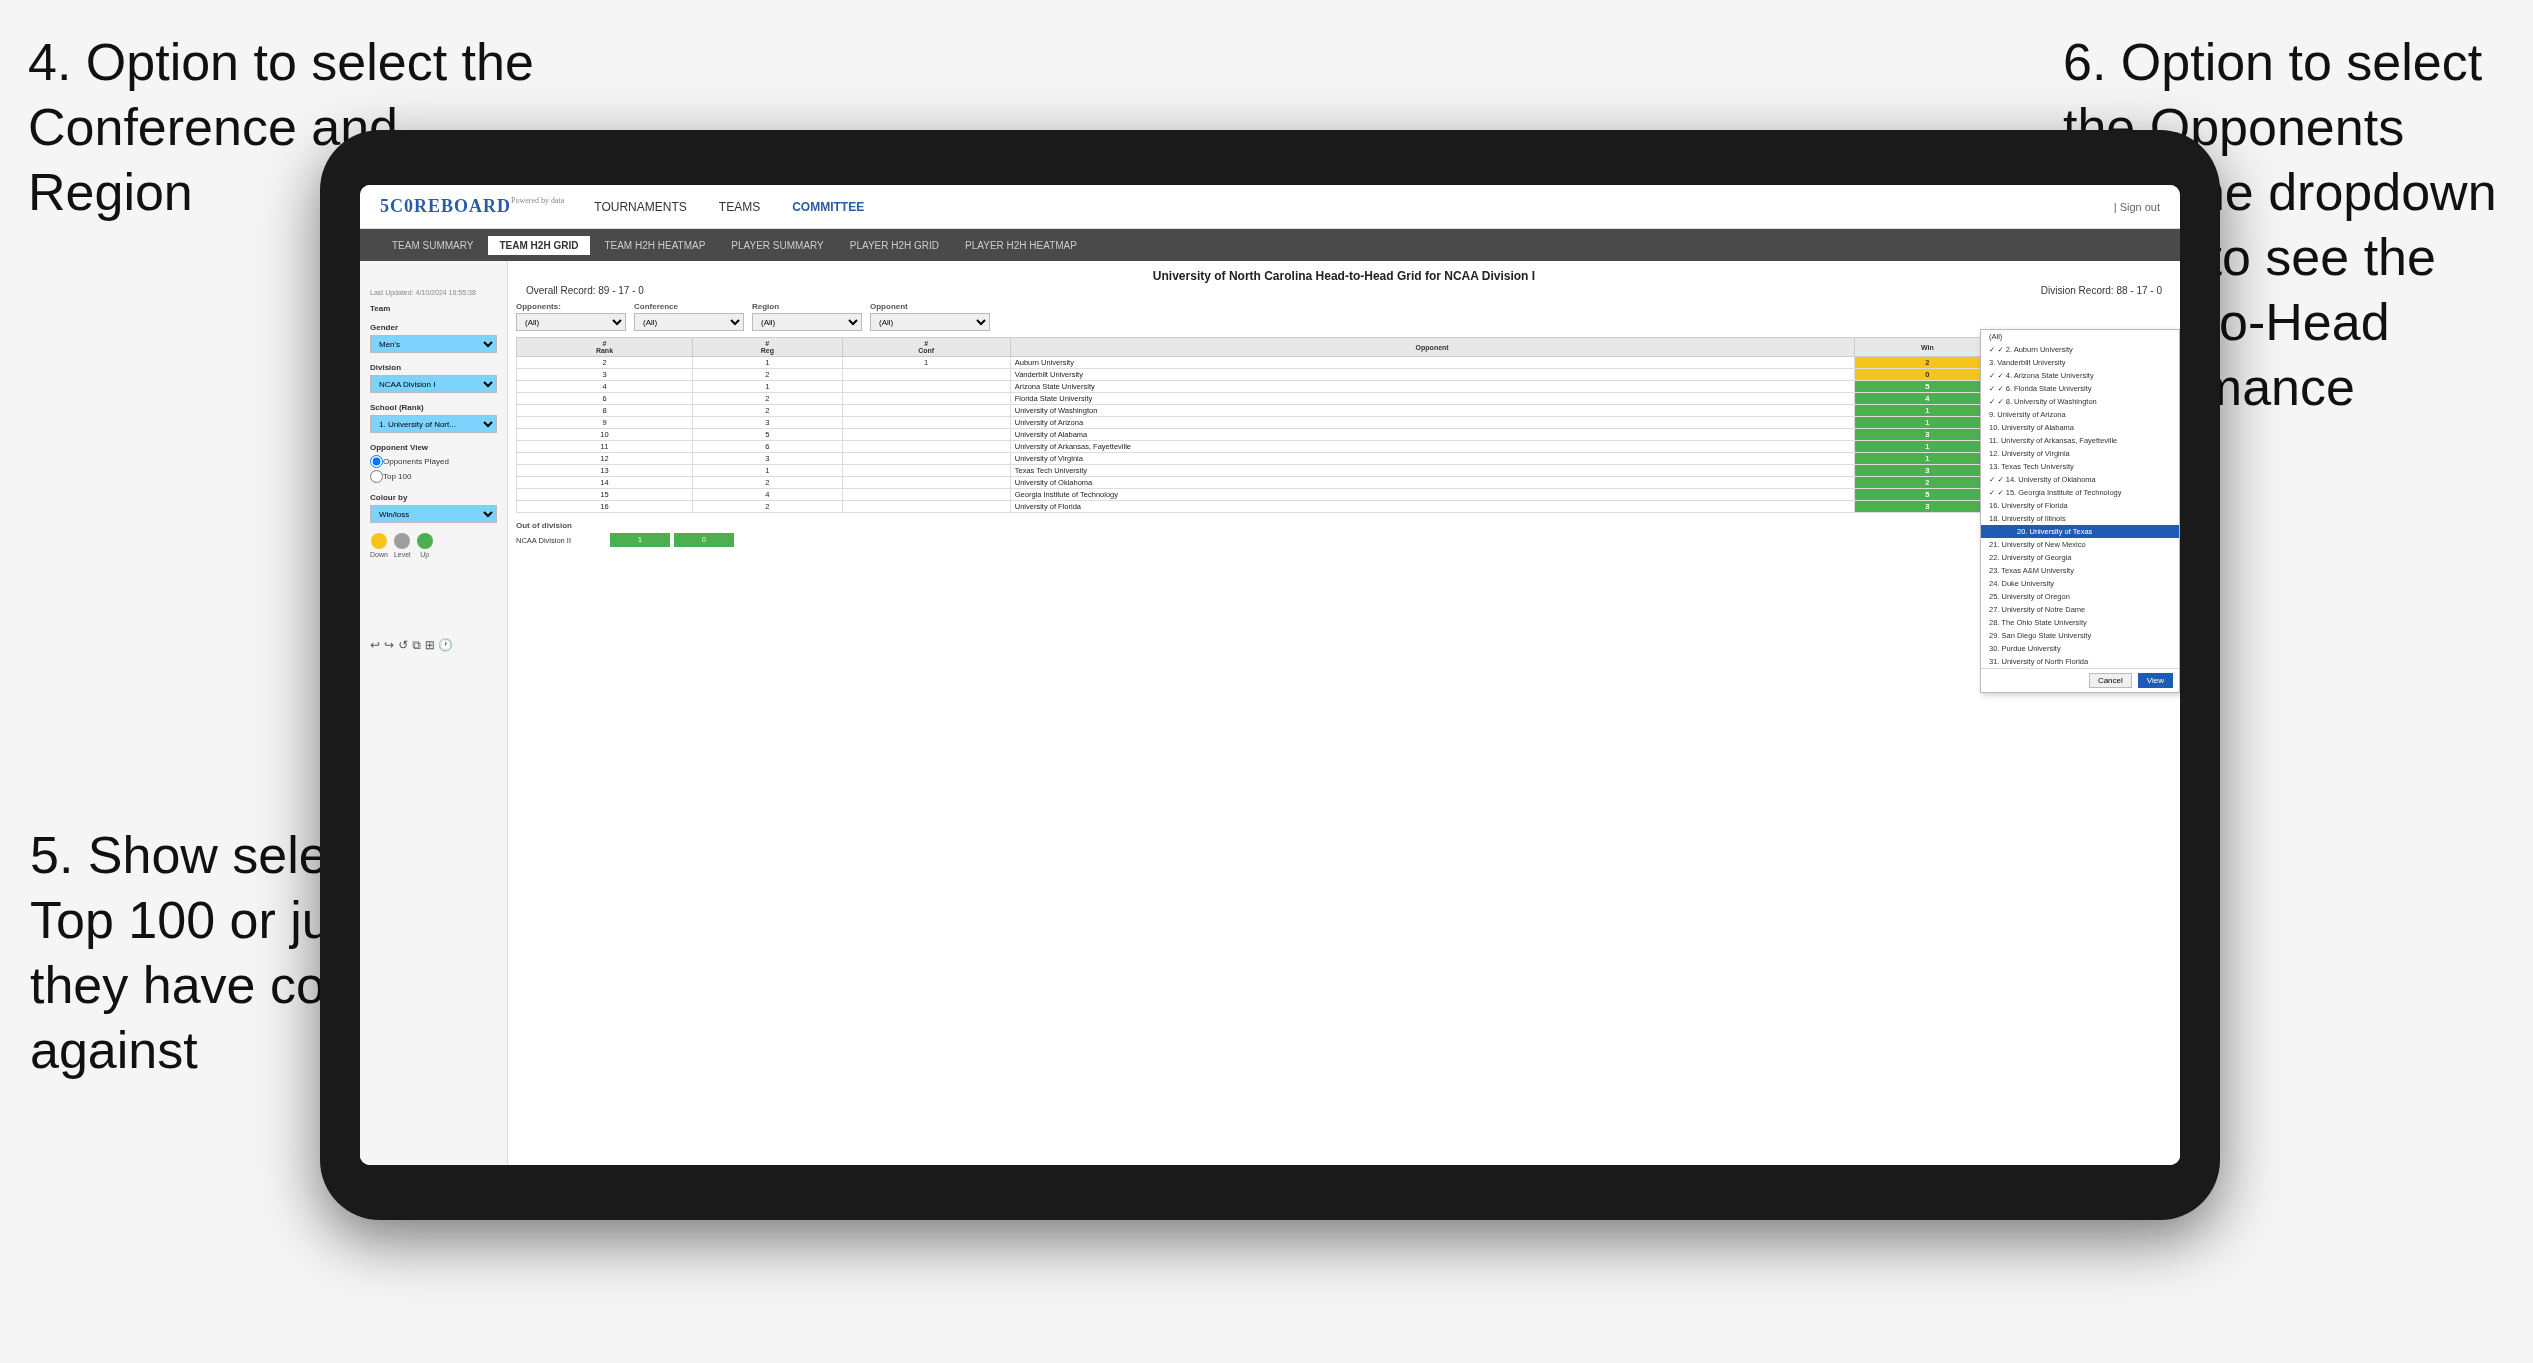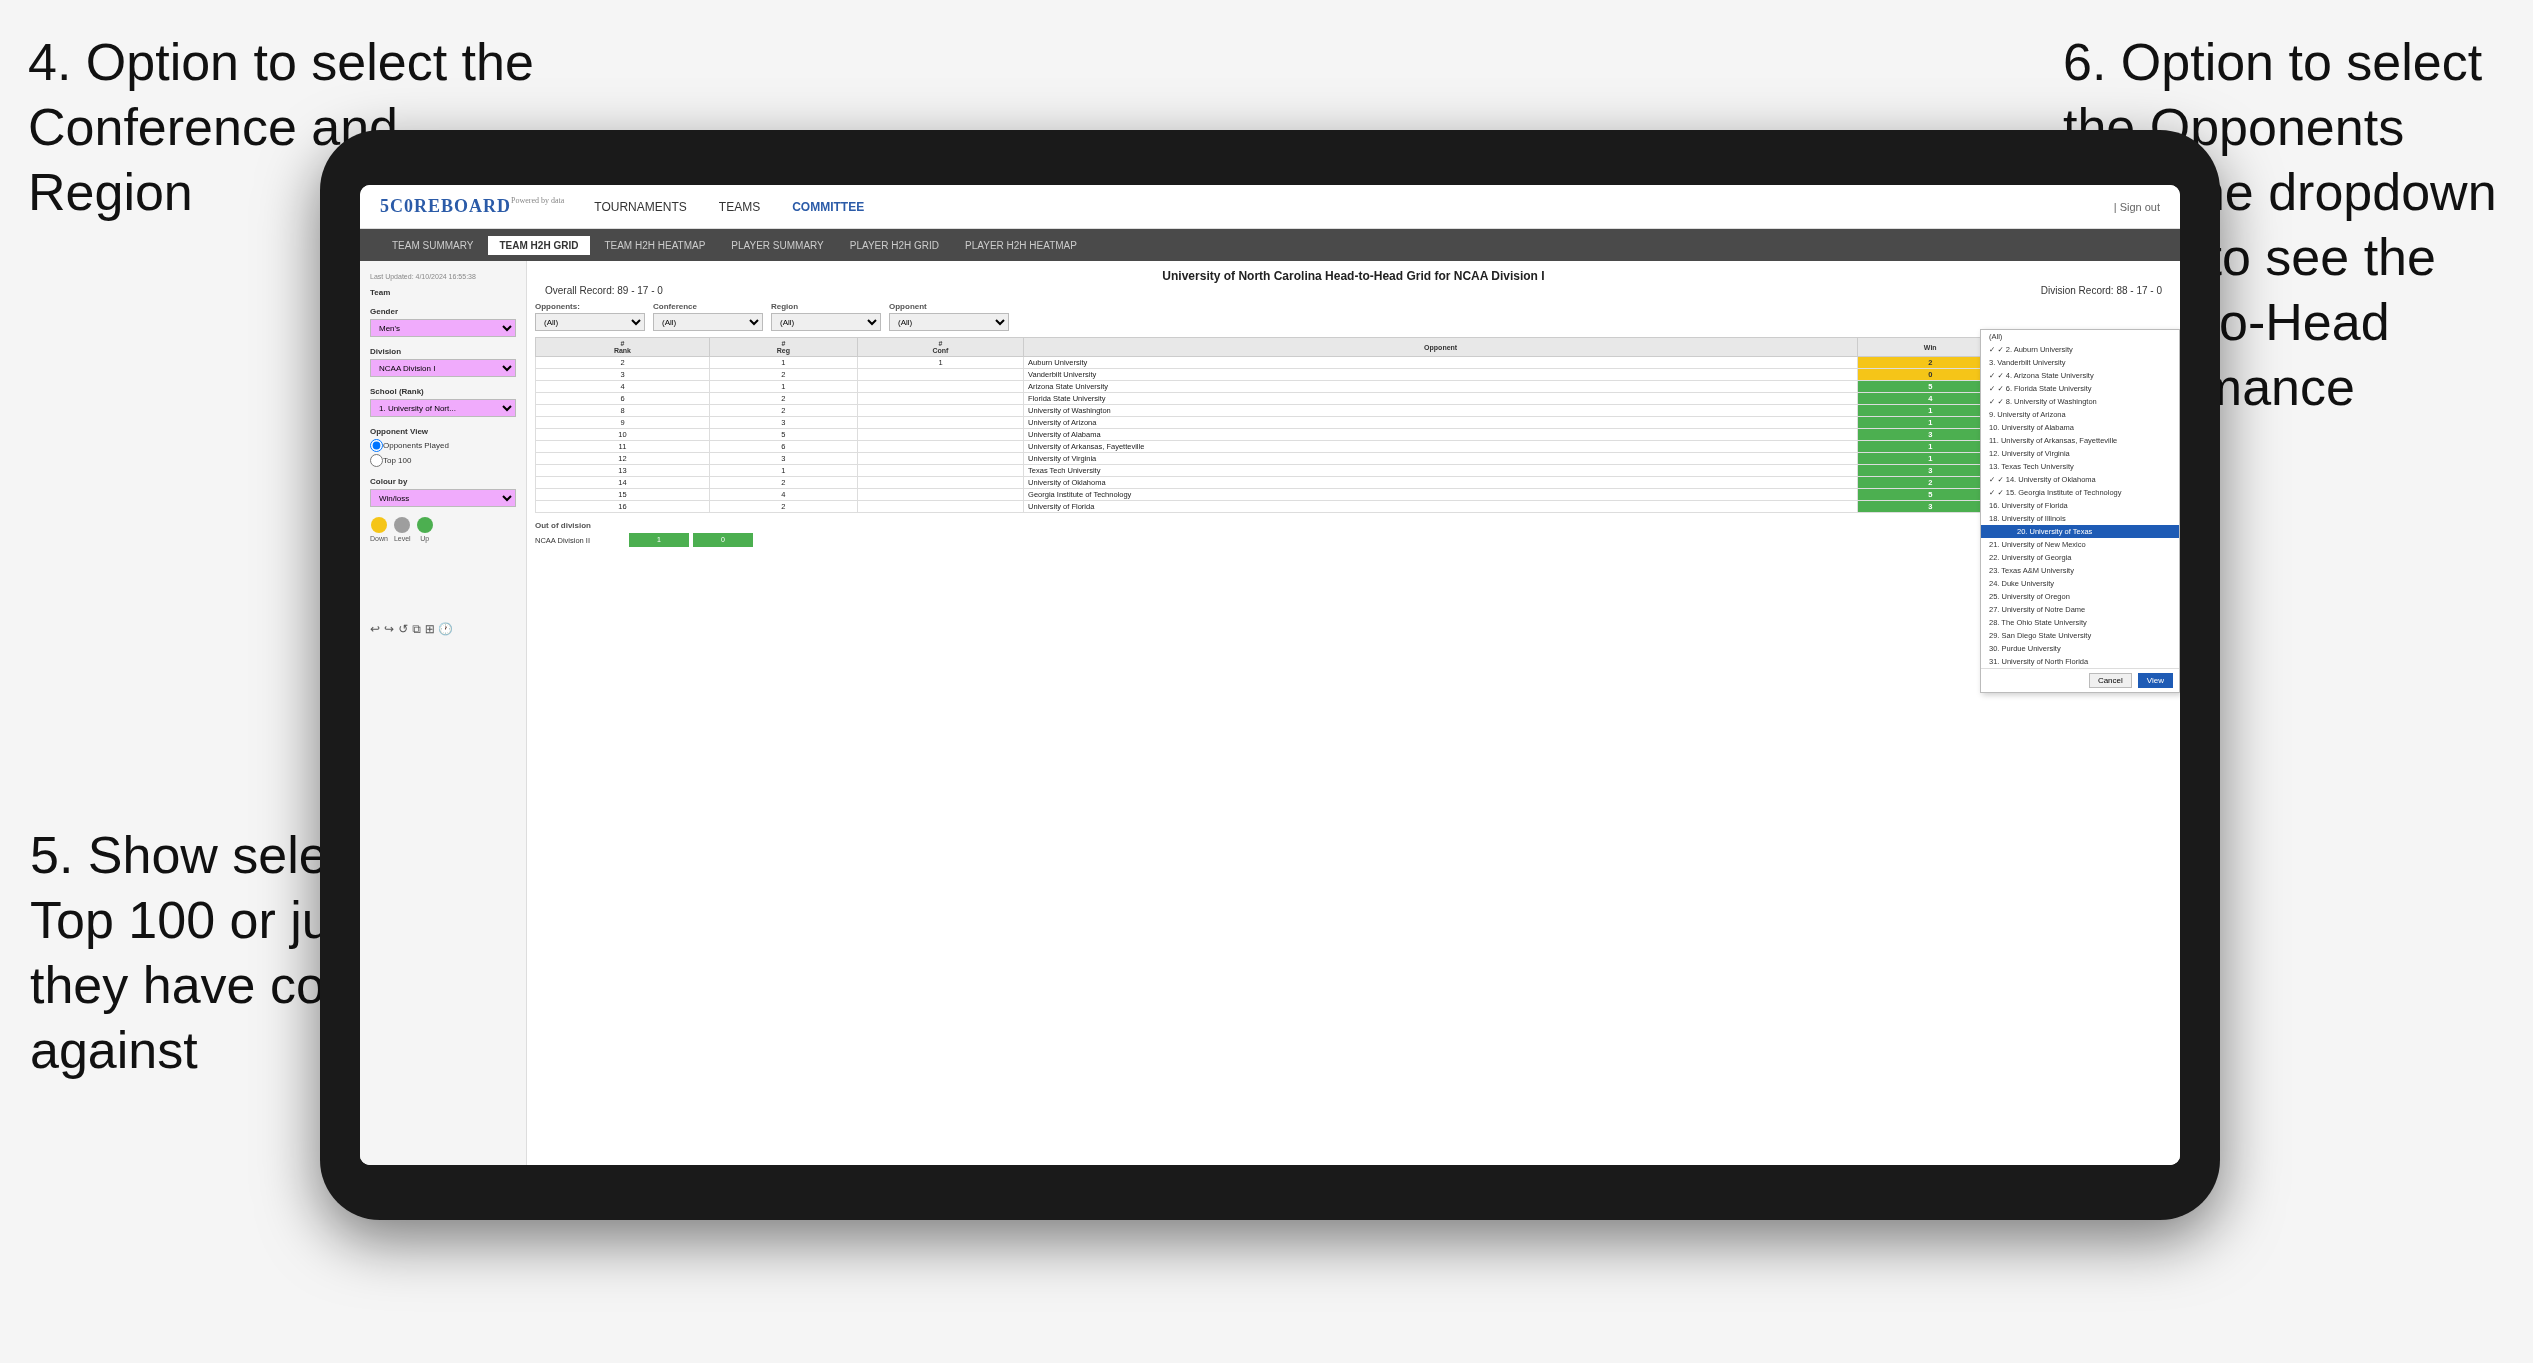--- a/index.html
+++ b/index.html
@@ -130,45 +130,45 @@
 
     
     .main-content {
       display: flex;
       height: calc(100% - 76px);
       background: #f0f0f0;
     }
 
     
     .sidebar {
-      width: 167px;
+      width: 148px;
       background: #f5f5f5;
       border-right: 1px solid #ddd;
-      padding: 12px 10px;
+      padding: 28px 10px;
       font-size: 9px;
       flex-shrink: 0;
     }
 
     .sidebar-section {
       margin-bottom: 10px;
     }
 
     .sidebar-label {
       font-size: 8px;
       font-weight: 700;
       color: #333;
       margin-bottom: 3px;
     }
 
     .sidebar-select {
       width: 100%;
       font-size: 8px;
       padding: 2px 4px;
       border: 1px solid #bbb;
-      background: #f0abfc;
+      background: #7dd3fc;
       height: 18px;
     }
 
     .sidebar-radio-group {
       margin-top: 3px;
     }
 
     .sidebar-radio {
       display: flex;
       align-items: center;

